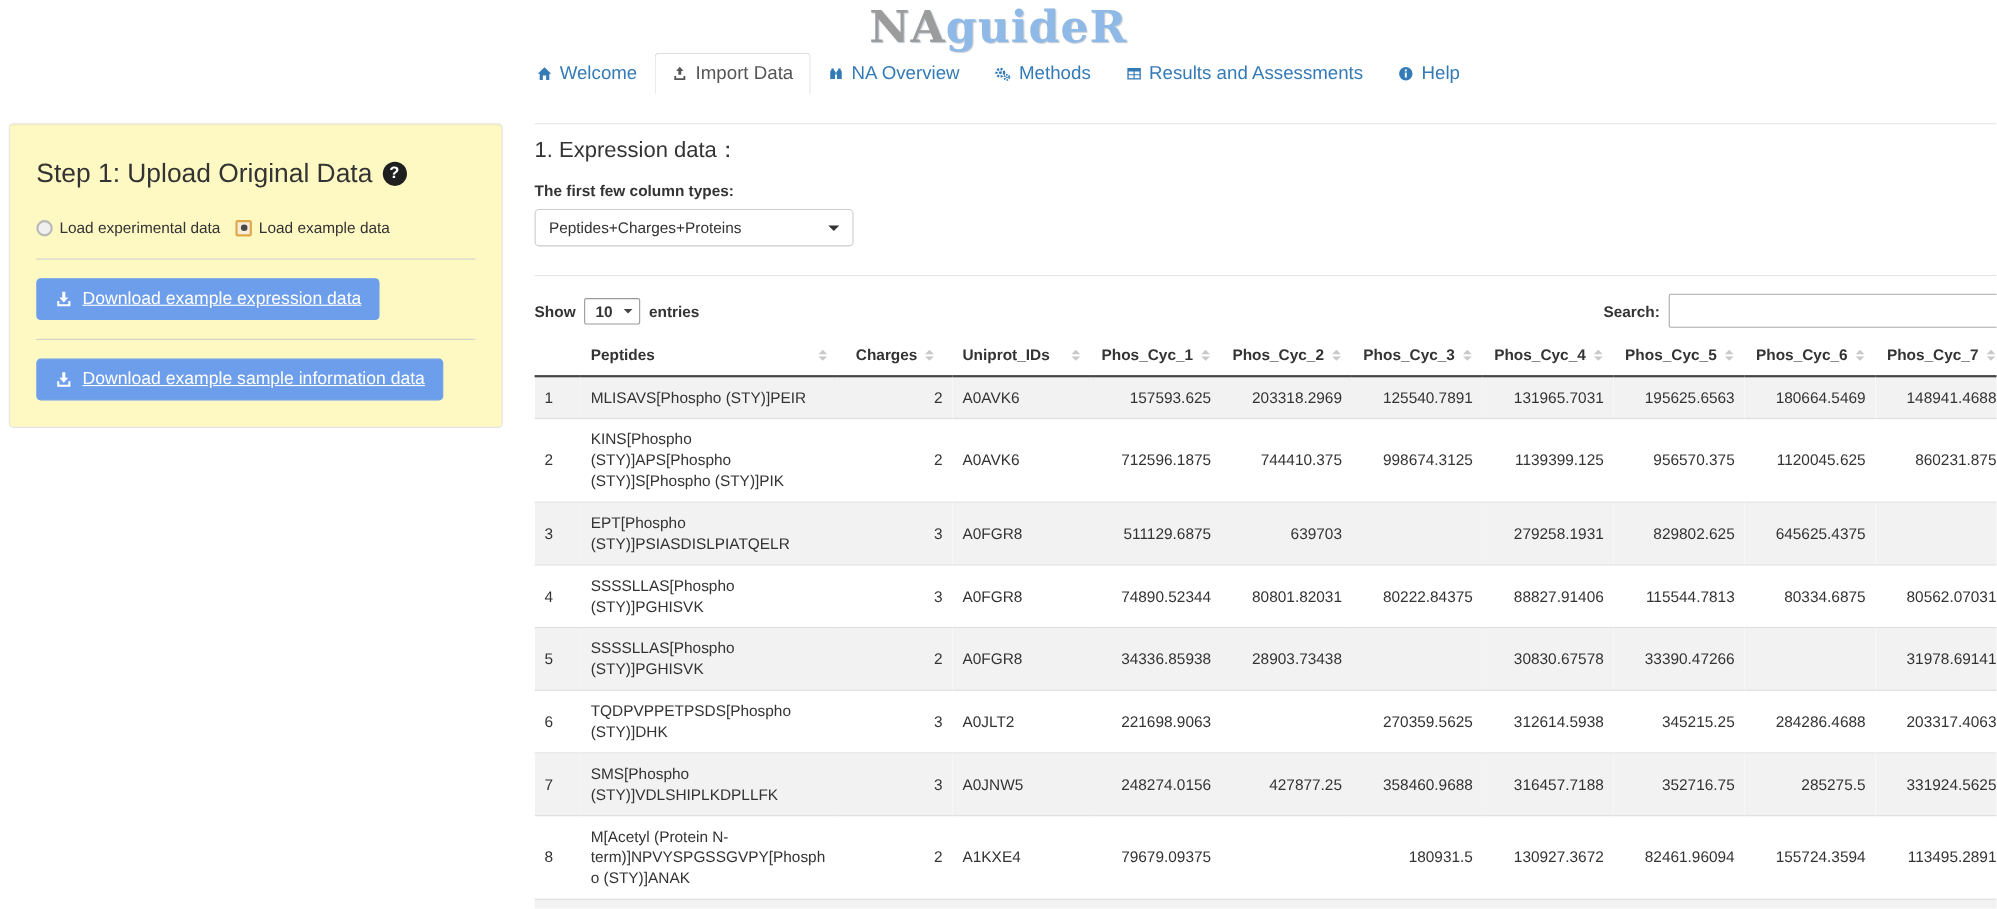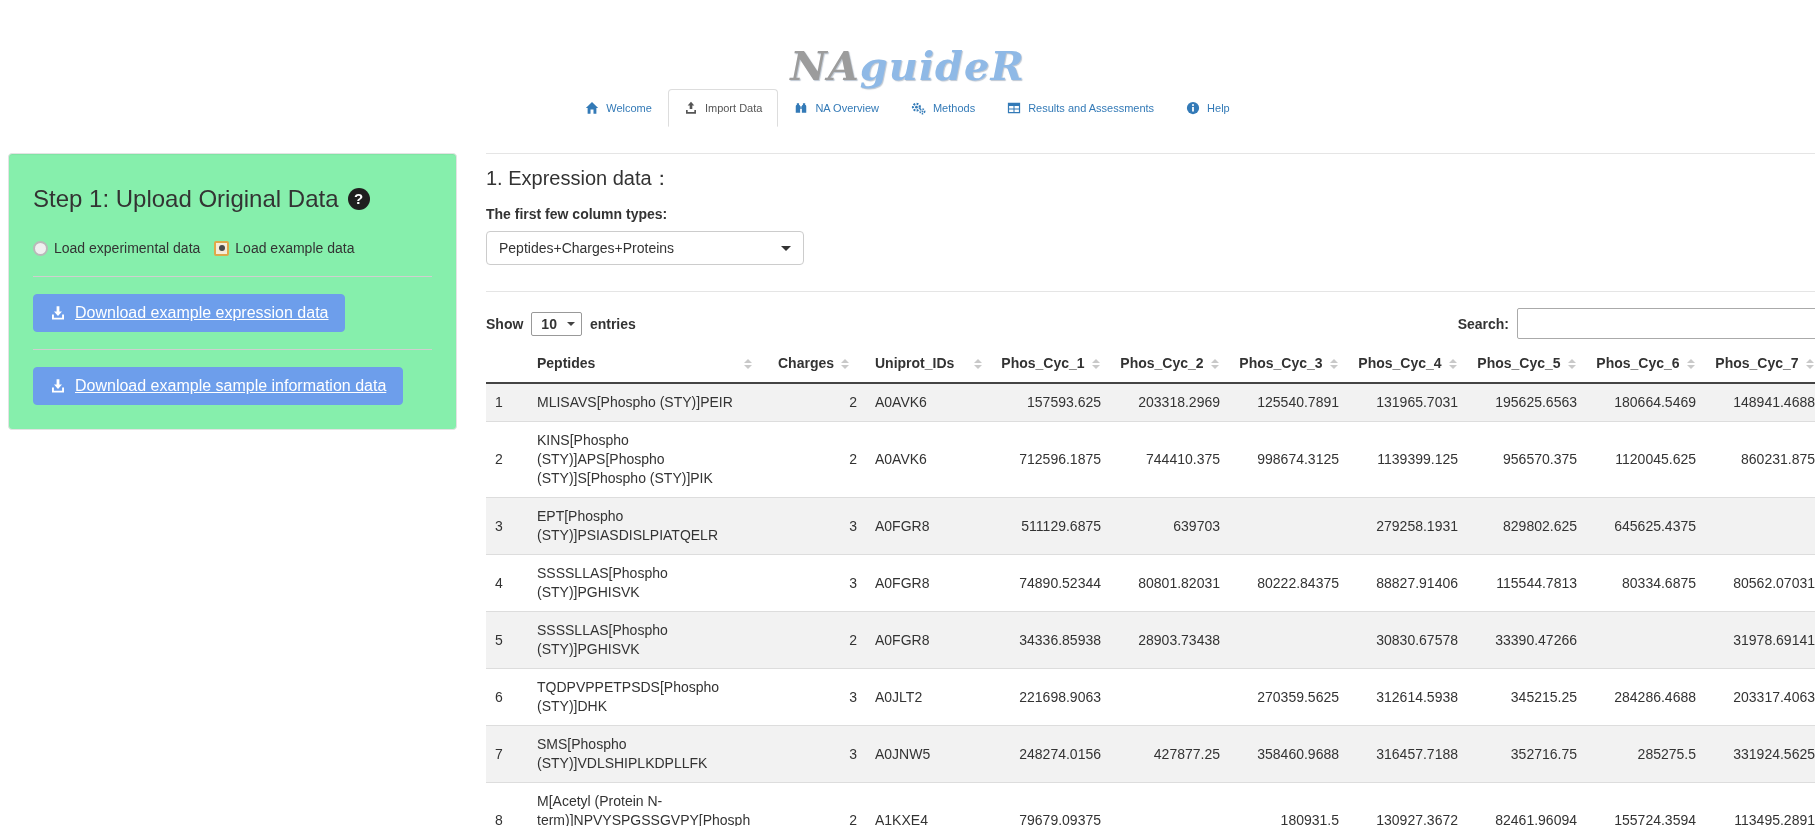--- a/index.html
+++ b/index.html
@@ -1,37 +1,37 @@
 <!DOCTYPE html>
 <html><head>
 <meta charset="utf-8">
 <style>
   * { box-sizing: border-box; margin: 0; padding: 0; }
   html,body { width:1815px; height:826px; overflow:hidden; background:#fff;
     font-family:"Liberation Sans", sans-serif; font-size:14px; color:#333; }
 
   
   .hdr { padding-top:2px; text-align:center; }
-  .logo { font-family:"DejaVu Serif", serif; font-style:italic; font-weight:bold;
+  .logo { font-family:"DejaVu Serif", serif; font-weight:bold;
     font-size:40px; line-height:46px; letter-spacing:1px;
-    text-shadow:1px 1px 1px rgba(110,130,155,.45);margin-top:41px; }
+    text-shadow:1px 1px 1px rgba(110,130,155,.45); }
   .logo .p1 { color:#9c9c9c; }
   .logo .p2 { color:#8fb9e6; }
 
   .tabs { display:flex; justify-content:center; align-items:flex-end; height:38px; margin-bottom:26px; }
-  .tab { display:flex; align-items:center; gap:7px; padding:9px 15px; font-size:11px;
+  .tab { display:flex; align-items:center; gap:7px; padding:9px 15px; font-size:17px;
     color:#337ab7; cursor:pointer; border:1px solid transparent; line-height:18px; }
   .tab.active { color:#555; background:#fff; border-color:#ddd #ddd transparent #ddd;
     border-radius:4px 4px 0 0; }
   .tab-icon { display:inline-flex; }
   .tab-icon svg { display:block; }
 
   
   .content { display:flex; align-items:flex-start; }
-  .well { margin-left:8px; width:449px; background:#86efac; border:1px solid #e3e3e3;
+  .well { margin-left:8px; width:449px; background:#fef9c3; border:1px solid #e3e3e3;
     border-radius:4px; padding:18px 24px 24px 24px; box-shadow:inset 0 1px 1px rgba(0,0,0,.05); }
   .main { flex:1; margin-left:29px; min-width:0; }
 
   
   .step-row { display:flex; align-items:center; gap:9px; margin:12px 0 26px 0; }
   .step-title { font-size:24px; font-weight:normal; color:#333; line-height:30px; }
   .q-icon { width:22px; height:22px; border-radius:50%; background:#1f1f1f; color:#fff;
     font-weight:bold; font-size:15px; line-height:22px; text-align:center; flex:none; cursor:pointer; }
   .radios { display:flex; align-items:center; gap:14px; margin-bottom:20px; }
   .radio-opt { display:flex; align-items:center; gap:6px; cursor:pointer; }
@@ -44,21 +44,21 @@
   .btn-dl { display:inline-flex; align-items:center; gap:9px; background:#6d9eeb;
     border:1px solid #6d9eeb; border-radius:4px; color:#fff; font-size:16px;
     font-family:"Liberation Sans", sans-serif; padding:8px 16px; cursor:pointer; line-height:20px;text-decoration:underline; }
   .btn-dl svg { display:block; }
 
   
   .main hr { border:none; border-top:1px solid #e5e5e5; }
   .hr-top { margin:0 0 12px 0; }
   .sec-title { font-size:20px; font-weight:normal; color:#333; margin:12px 0 0 0; line-height:24px; }
   .ctl-label { font-weight:bold; margin:16px 0 9px 0; }
-  .select-box { width:318px; height:34px; border:1px solid #ccc; border-radius:4px; background:#fff;
+  .select-box { width:290px; height:34px; border:1px solid #ccc; border-radius:4px; background:#fff;
     display:flex; align-items:center; justify-content:space-between; padding:0 12px; cursor:pointer;
     margin-bottom:26px; }
   .caret-down { width:0; height:0; border-left:5px solid transparent; border-right:5px solid transparent;
     border-top:5px solid #333; }
   .hr-mid { margin:0 0 16px 0; }
 
   .tbl-controls { display:flex; justify-content:space-between; align-items:center; margin-bottom:6px; }
   .show-entries { display:flex; align-items:center; gap:8px; font-weight:bold; }
   .page-size { display:inline-flex; align-items:center; gap:10px; border:1px solid #999;
     border-radius:2px; background:#fff; padding:3px 6px 3px 9px; font-weight:bold; cursor:pointer; }

